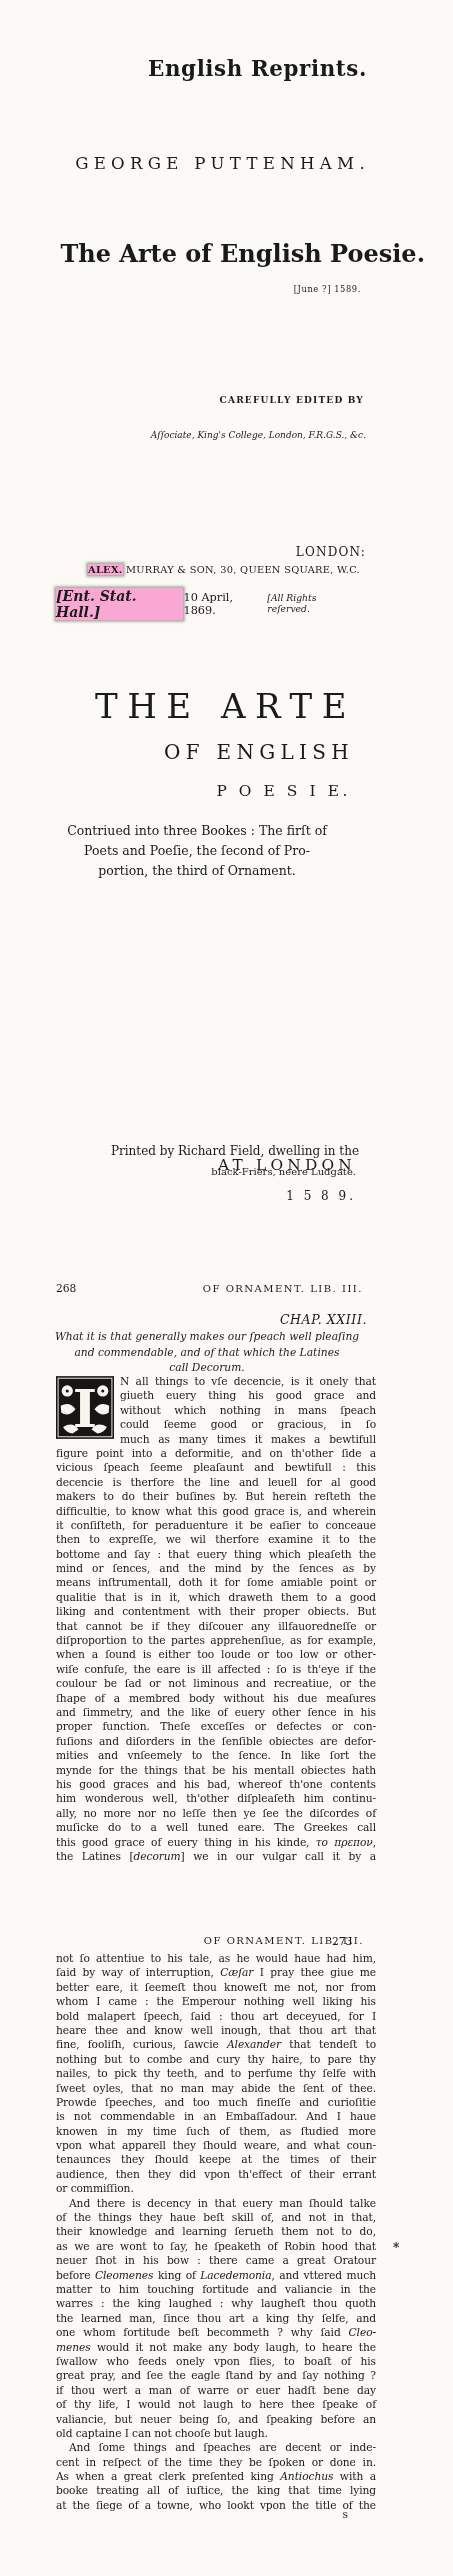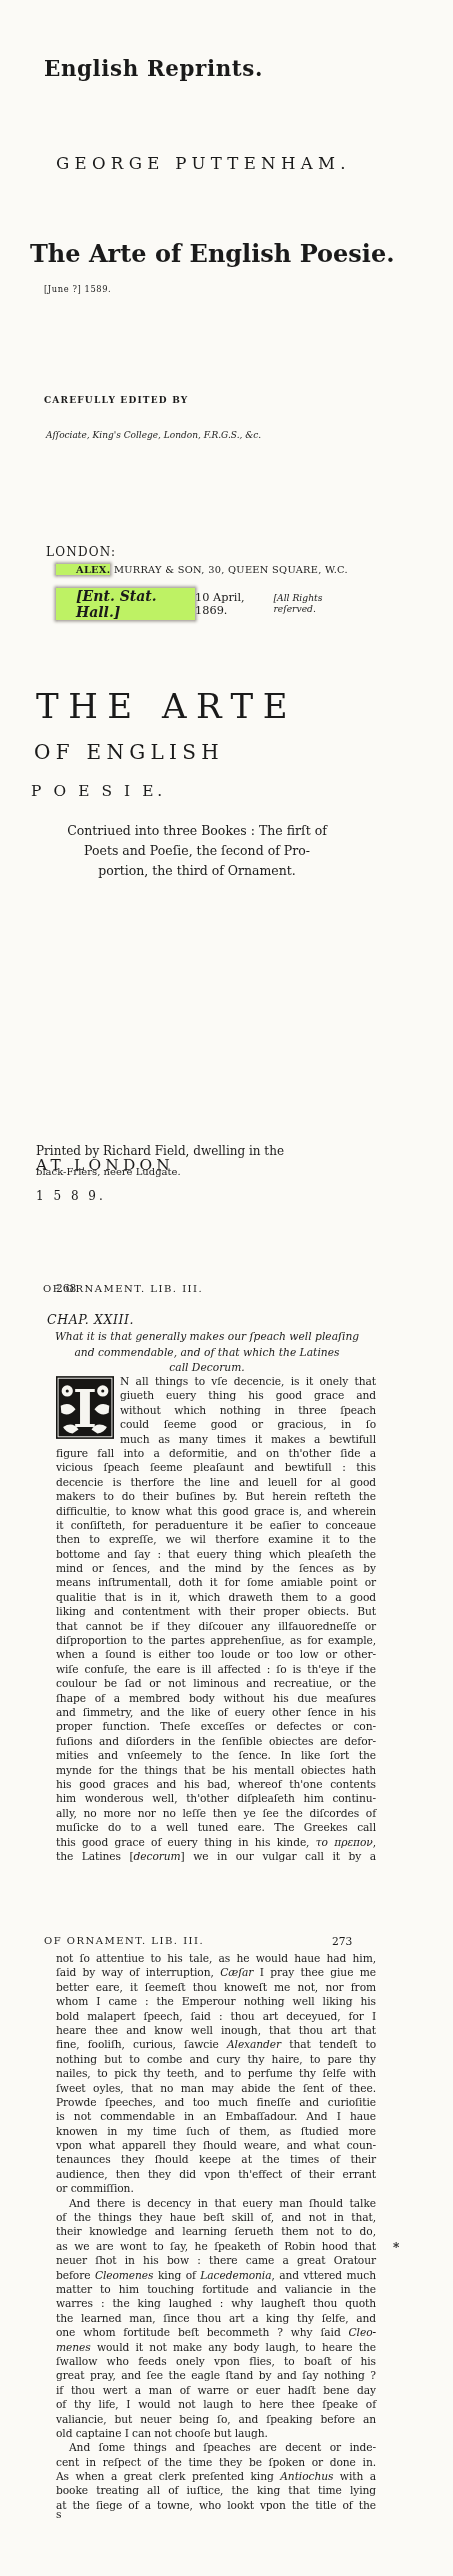--- a/index.html
+++ b/index.html
@@ -1,36 +1,36 @@
 <!DOCTYPE html>
 <html style="font-size:9.5px"><head>
 <meta charset="utf-8">
 <style>
   html,body{margin:0;padding:0;}
   body{background:#e9e7e2;}
   #page{position:relative;width:454px;height:2576px;background:#fbfaf6;margin:0 auto;
         font-family:"DejaVu Serif",serif;color:#1a1a1a;overflow:hidden;}
   .abs{position:absolute;}
-  .ctr{text-align:left;}
+  .ctr{text-align:right;}
 
   
   #mast-series{top:56px;left:44px;width:323px;font-size:21.4px;font-weight:bold;letter-spacing:0.6px;}
   #mast-author{top:154px;left:56px;width:314px;font-size:16.6px;letter-spacing:5.3px;}
   #mast-work{top:239px;left:30px;width:395px;font-size:24px;font-weight:bold;}
   #mast-date{top:284px;left:44px;width:317px;font-size:8.3px;letter-spacing:0.6px;}
   #mast-editedby{top:395px;left:44px;width:320px;font-size:9px;letter-spacing:1.2px;font-weight:bold;}
   #mast-editor{top:407px;left:49px;width:320px;font-size:13px;letter-spacing:3.6px;}
   #mast-credentials{top:430px;left:46px;width:320px;font-size:9px;font-style:italic;}
   #mast-city{top:545px;left:46px;width:320px;font-size:12px;letter-spacing:1.2px;}
   #mast-publisher{top:564px;left:56px;width:304px;font-size:9.8px;letter-spacing:0.3px;white-space:nowrap;}
   #mast-imprint-row{top:588px;left:56px;width:304px;display:flex;justify-content:space-between;align-items:baseline;}
   .entry-note{font-size:14px;font-style:italic;font-weight:bold;}
   .pub-date{font-size:11.3px;}
   .rights{font-size:9.2px;font-style:italic;}
-  .smudge{background:#bef264;box-shadow:0 0 3px 2.4px #96918a;font-weight:bold;padding-left:20px;}
+  .smudge{background:#f9a8d4;box-shadow:0 0 3px 2.4px #96918a;font-weight:bold;}
 
   
   #tp-line1{top:686px;left:36px;width:320px;font-size:34px;letter-spacing:9.5px;}
   #tp-line2{top:740px;left:34px;width:320px;font-size:20px;letter-spacing:5.3px;}
   #tp-line3{top:782px;left:31px;width:320px;font-size:15.4px;letter-spacing:3.6px;}
   #tp-subtitle{top:821px;left:37px;width:320px;font-size:12.5px;}
   #tp-subtitle .tline{height:20px;line-height:20px;text-align:center;text-align-last:center;}
   #tp-atlondon{top:1156px;left:36px;width:320px;font-size:15.4px;letter-spacing:4.2px;}
   #tp-printer{top:1144px;left:36px;width:323px;font-size:12px;}
   #tp-location{top:1166px;left:36px;width:320px;font-size:10px;}
@@ -115,24 +115,24 @@
       <g fill="#171614">
         <circle cx="19" cy="25" r="2.6"></circle>
         <circle cx="79" cy="25" r="2.6"></circle>
       </g>
       <text x="49" y="86" text-anchor="middle" font-family="DejaVu Serif, serif" font-weight="bold" font-size="88" fill="#f6f5f0">I</text>
     </svg>
   </div>
   <div class="abs bodytext" id="p268-body">
       <div class="tline bydc">N all things to vſe decencie, is it onely that</div>
       <div class="tline bydc">giueth euery thing his good grace and</div>
-      <div class="tline bydc">without which nothing in three ſpeach</div>
+      <div class="tline bydc">without which nothing in mans ſpeach</div>
       <div class="tline bydc">could ſeeme good or gracious, in ſo</div>
       <div class="tline bydc">much as many times it makes a bewtifull</div>
-      <div class="tline">figure fall into a deformitie, and on th'other ſide a</div>
+      <div class="tline">figure point into a deformitie, and on th'other ſide a</div>
       <div class="tline">vicious ſpeach ſeeme pleaſaunt and bewtifull : this</div>
       <div class="tline">decencie is therfore the line and leuell for al good</div>
       <div class="tline">makers to do their buſines by.  But herein reſteth the</div>
       <div class="tline">difficultie, to know what this good grace is, and wherein</div>
       <div class="tline">it conſiſteth, for peraduenture it be eaſier to conceaue</div>
       <div class="tline">then to expreſſe, we wil therfore examine it to the</div>
       <div class="tline">bottome and ſay : that euery thing which pleaſeth the</div>
       <div class="tline">mind or ſences, and the mind by the ſences as by</div>
       <div class="tline">means inſtrumentall, doth it for ſome amiable point or</div>
       <div class="tline">qualitie that is in it, which draweth them to a good</div>

